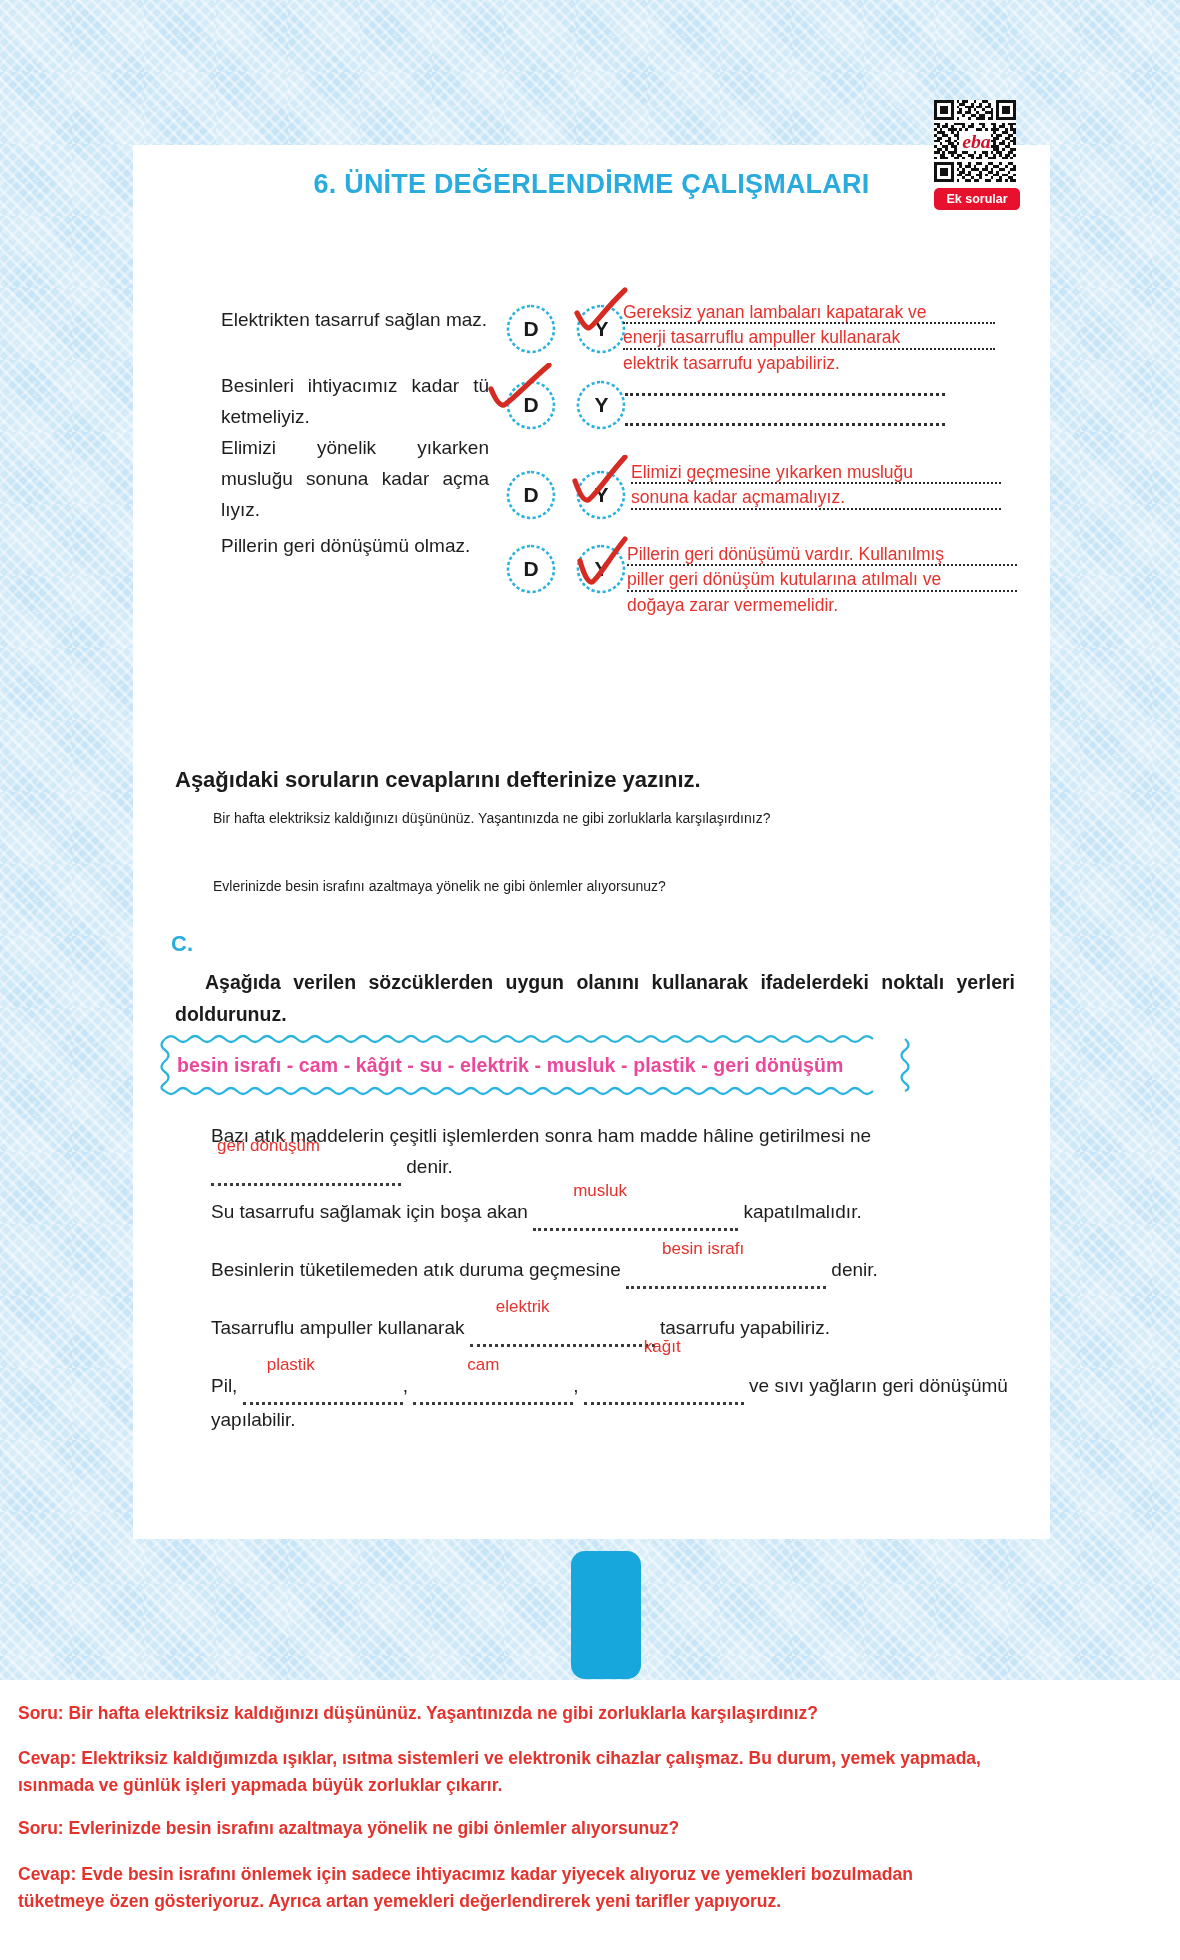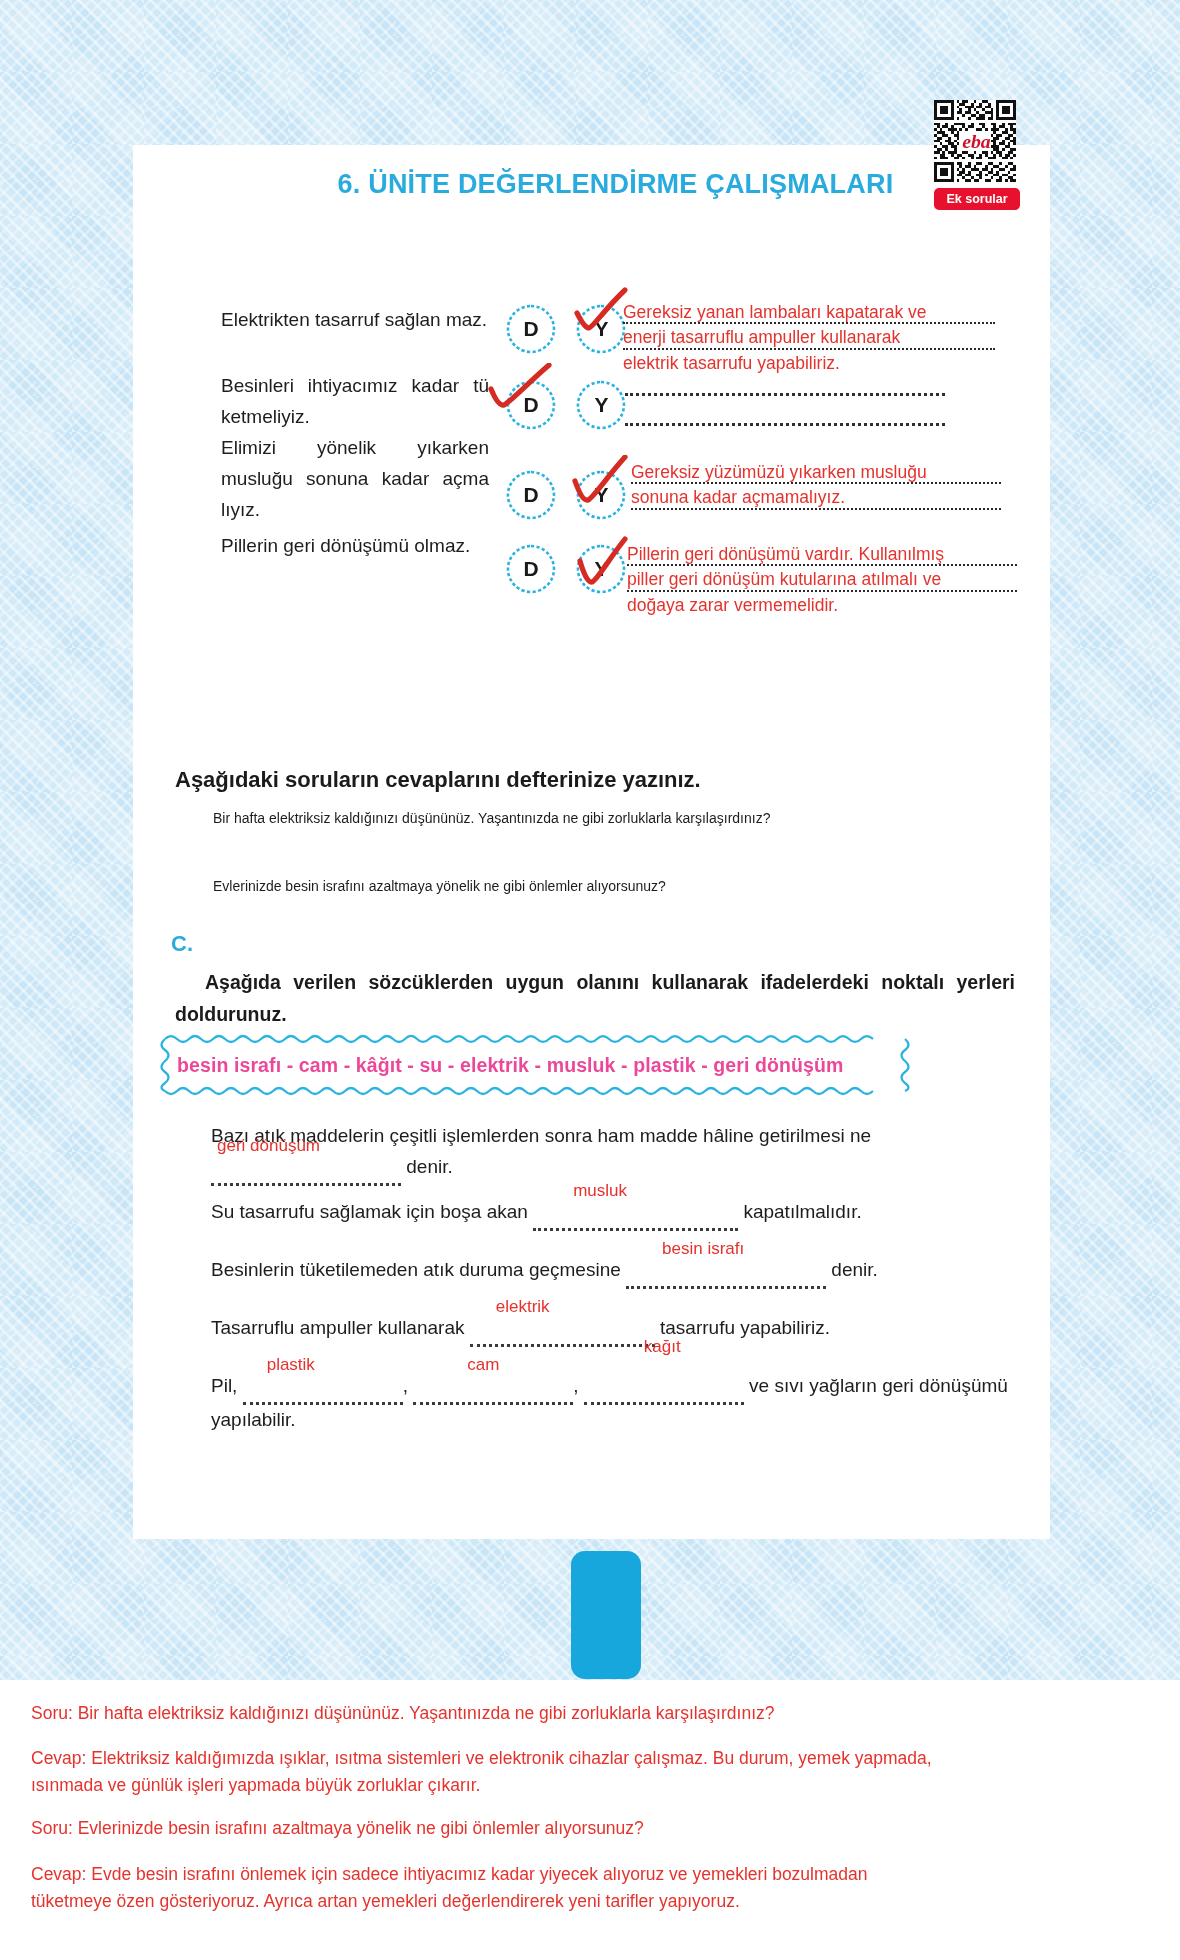--- a/index.html
+++ b/index.html
@@ -54,21 +54,20 @@
     z-index:2;
   }
 
   
   #title{
     position:absolute; left:0; top:24px; width:917px;
     text-align:center;
     color:#29ABDE;
     font-size:27px; font-weight:bold;
     letter-spacing:.2px;
-    margin-left:24px;
   }
 
   
   #qr-block{ position:absolute; right:28px; top:-45px; width:88px; }
   #qr-code{
     width:82px;height:82px;
     background:#ffffff;
     display:block;
   }
   #eba-badge{
@@ -179,21 +178,21 @@
     color:#E5322D; font-size:17px; white-space:nowrap;
     font-weight:normal;
   }
 
   
   #answer-key{
     position:absolute; left:18px; top:1700px;
     width:1145px; z-index:4;
     color:#E5322D; font-size:17.5px; line-height:1.55;
   }
-  #answer-key p{ margin:0 0 16px 13px; }
+  #answer-key p{ margin:0 0 16px 0;font-weight:bold; }
   #answer-key p.tight{ margin-bottom:0; }
   #answer-key p.gap{ margin-top:18px; }
 </style>
 </head>
 <body>
 
 <div id="bg-pattern"></div>
 <div id="answer-band"></div>
 <div id="page-tab"></div>
 
@@ -487,21 +486,21 @@
       <span class="dots"></span>
       <div>enerji tasarruflu ampuller kullanarak</div>
       <span class="dots"></span>
       <div>elektrik tasarrufu yapabiliriz.</div>
     </div>
 
     <div class="dotline" style="left:450px; top:88px; width:320px;"></div>
     <div class="dotline" style="left:450px; top:118px; width:320px;"></div>
 
     <div class="ans" style="left:456px; top:154px; width:370px;">
-      <div>Gereksiz yüzümüzü yıkarken musluğu</div>
+      <div>Elimizi geçmesine yıkarken musluğu</div>
       <span class="dots"></span>
       <div>sonuna kadar açmamalıyız.</div>
       <span class="dots"></span>
     </div>
 
     <div class="ans" style="left:452px; top:236px; width:390px;">
       <div>Pillerin geri dönüşümü vardır. Kullanılmış</div>
       <span class="dots"></span>
       <div>piller geri dönüşüm kutularına atılmalı ve</div>
       <span class="dots"></span>

